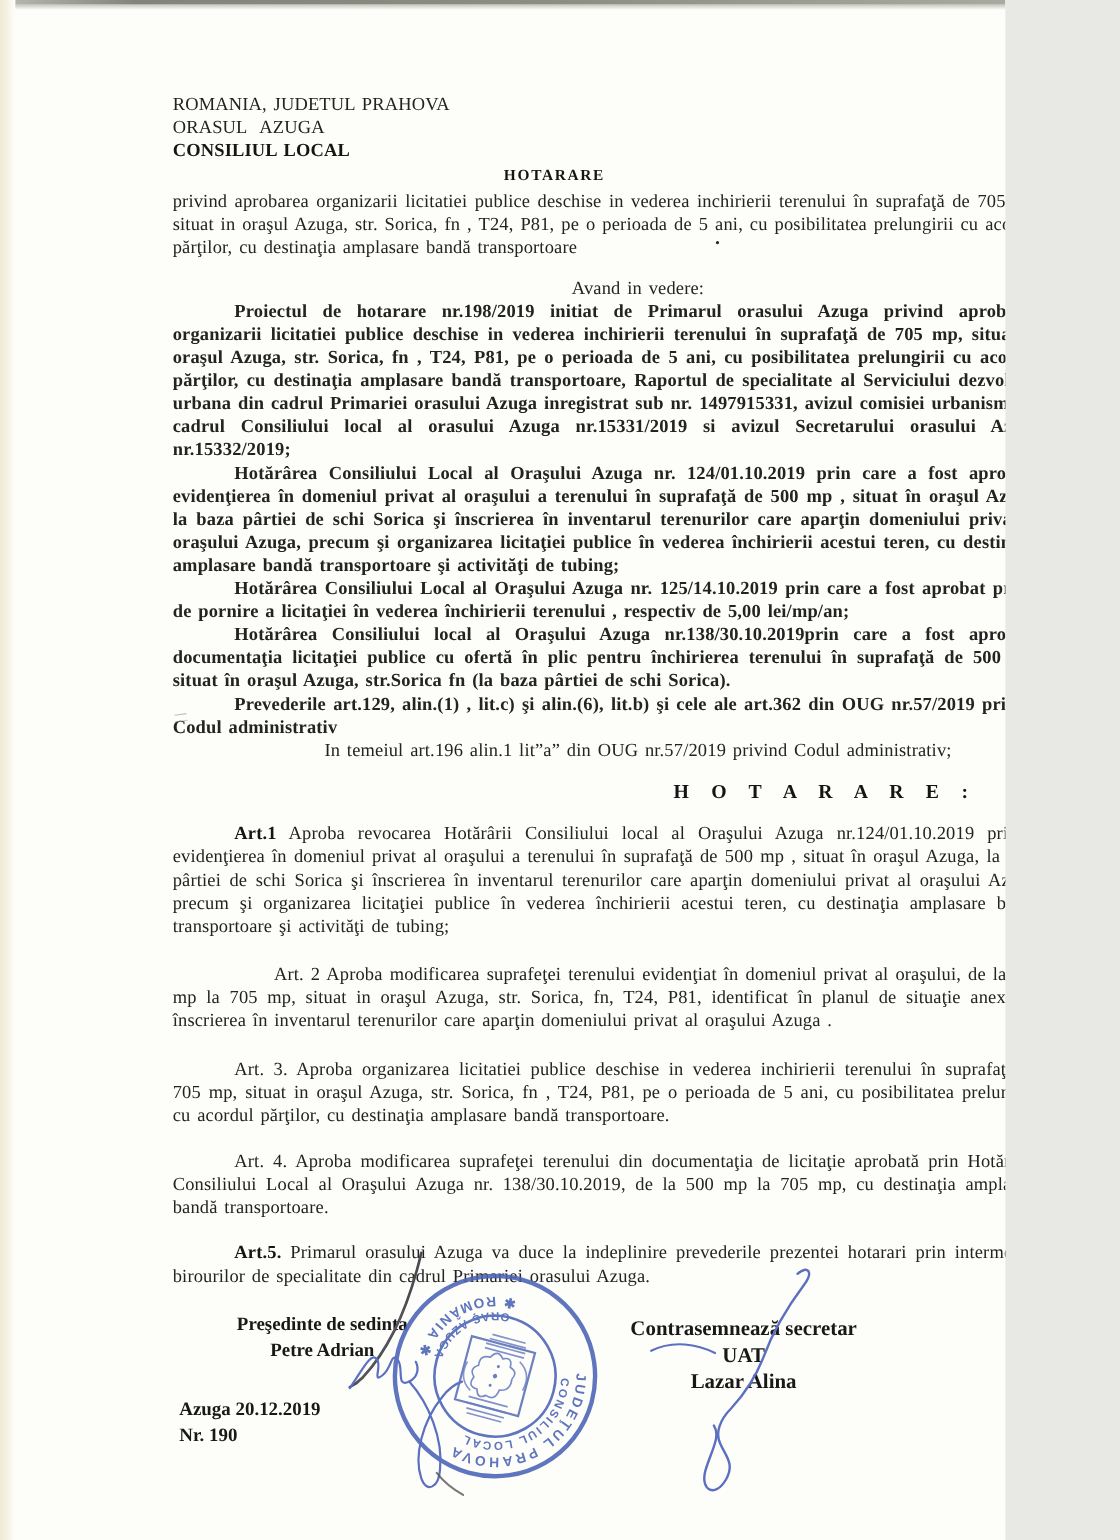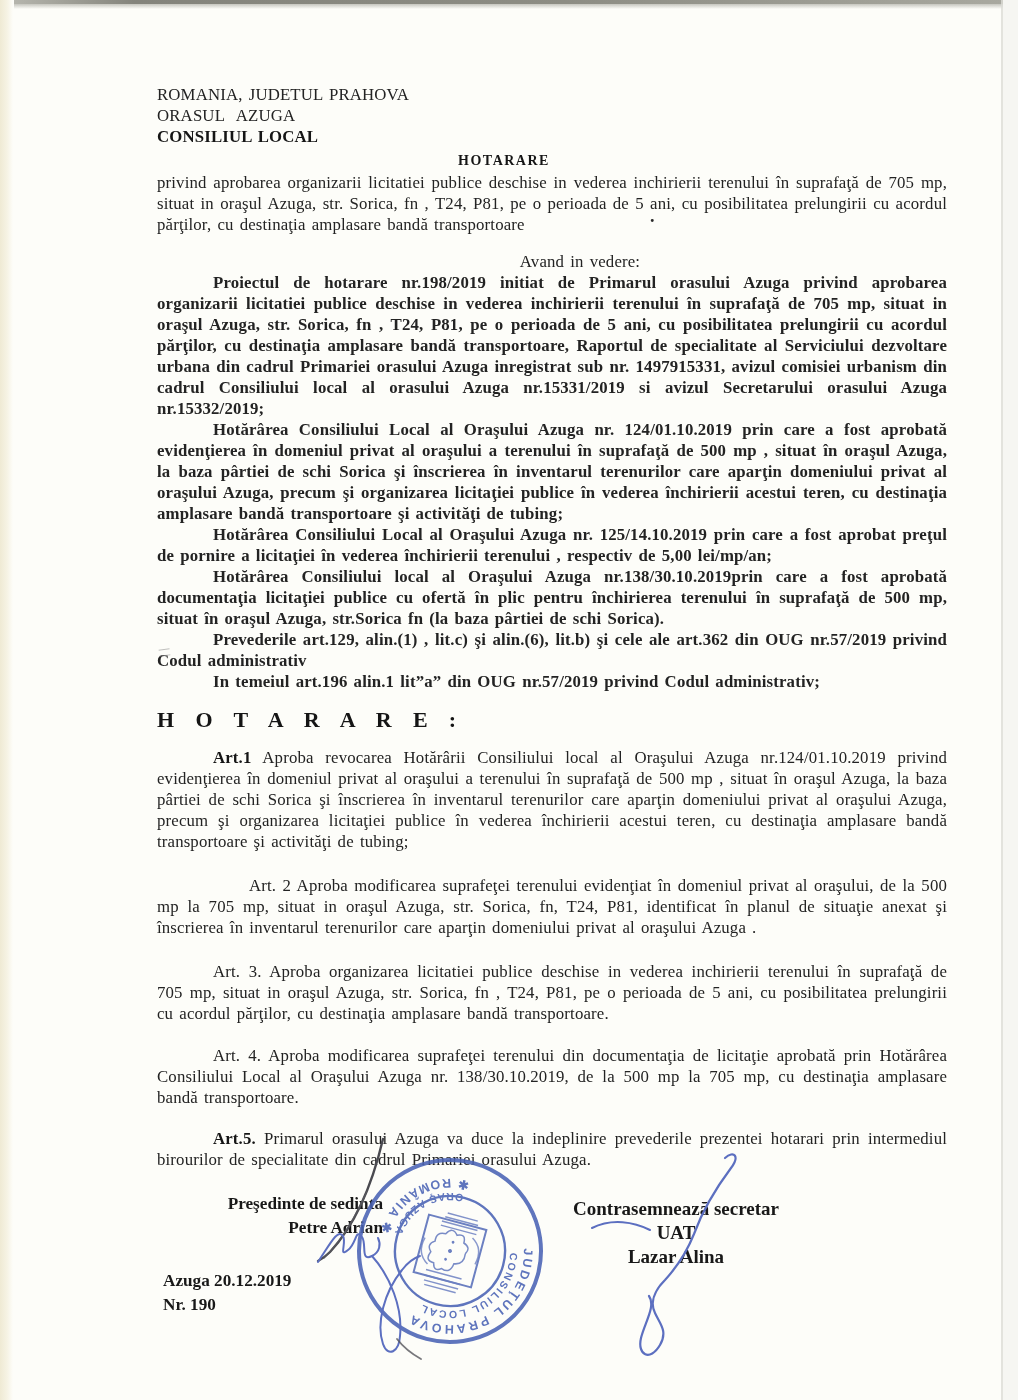--- a/index.html
+++ b/index.html
@@ -2,21 +2,21 @@
 <html><head>
 <meta charset="utf-8">
 <style>
   html,body{margin:0;padding:0;}
   body{
     width:1018px;height:1400px;
     background:#e8e8e4;
     font-family:"Liberation Serif","DejaVu Serif",serif;
   }
   .page{
-    position:relative;width:1018px;height:1400px;overflow:hidden;
+    position:relative;width:914px;height:1400px;overflow:hidden;
     background:#fdfdf9;color:#232323;
   }
   
   .scan-top{position:absolute;top:0;left:14px;right:0;height:4px;
     background:linear-gradient(to right,#b5b5ad,#84847c 12%,#8d8d84 55%,#a9a9a0);}
   .scan-top-fade{position:absolute;top:4px;left:14px;right:0;height:5px;
     background:linear-gradient(to bottom,rgba(130,130,120,.45),rgba(130,130,120,0));}
   .scan-left{position:absolute;top:0;left:0;width:13px;height:100%;
     background:linear-gradient(to right,#efead4,#f6f3e4 55%,#fdfdf9);}
   .scan-right{position:absolute;top:0;left:1001px;width:2px;height:100%;background:#dddduce;
@@ -30,37 +30,37 @@
   }
   .b{font-weight:bold;color:#151515;}
   .org div{white-space:pre;}
   .doc-title{
     text-align:center;margin:3px 96px 0 0;font-size:14px;letter-spacing:1.5px;
   }
   p{margin:0;text-align:justify;}
   .subtitle{margin-top:1px;}
   .lead{margin-top:16px;text-indent:56px;text-align:center;}
   .para{text-indent:56px;font-weight:bold;}
-  .legal-basis{text-indent:56px;text-align:left;font-weight:bold;}
+  .legal-basis{text-indent:56px;text-align:center;}
   .adoption{text-indent:56px;text-align:left;}
   .decision-title{
-    text-align:left;margin:17px 60px 0 0;font-size:22px;letter-spacing:7px;
+    text-align:right;margin:17px 60px 0 0;font-size:18px;letter-spacing:7px;
   }
   .art{margin-top:17px;}
   .art1{text-indent:56px;}
   .art2{margin-top:23px;text-indent:92px;}
   .art3{margin-top:23px;text-indent:56px;}
   .art4{margin-top:21px;text-indent:56px;}
   .art5{margin-top:20px;text-indent:56px;}
 
   .subtitle-mark{position:absolute;left:650px;top:206px;font-weight:bold;font-size:18px;color:#2a2a2a;}
   .ink-smudge{position:absolute;left:159px;top:649px;width:11px;height:5px;opacity:.55;
     border-top:1.6px solid #8d8d8d;border-bottom:1.2px solid #9d9d9d;transform:rotate(-8deg);}
 
-  .sig-left{position:absolute;left:203px;top:1192px;width:180px;text-align:right;
+  .sig-left{position:absolute;left:203px;top:1192px;width:180px;text-align:center;
     font-weight:bold;font-size:17.2px;line-height:24px;color:#181818;}
   .sig-right{position:absolute;left:552px;top:1197px;width:248px;text-align:center;
     font-weight:bold;font-size:19px;line-height:24px;color:#181818;}
   .doc-footer{position:absolute;left:163px;top:1269px;font-weight:bold;font-size:17.2px;
     line-height:24px;color:#181818;}
 
   .stamp{position:absolute;left:352px;top:1153px;width:196px;height:196px;
     transform:rotate(150deg);opacity:.88;}
   .ink-overlay{position:absolute;left:0;top:0;width:1018px;height:1400px;pointer-events:none;}
 </style>

